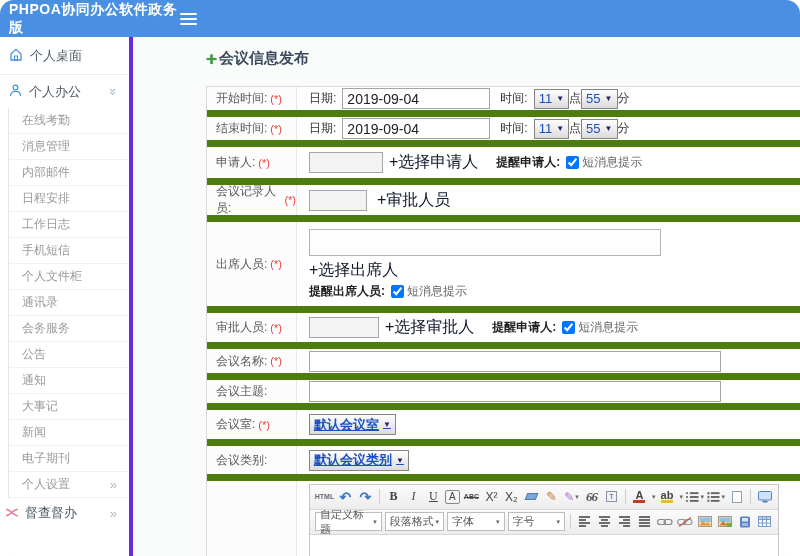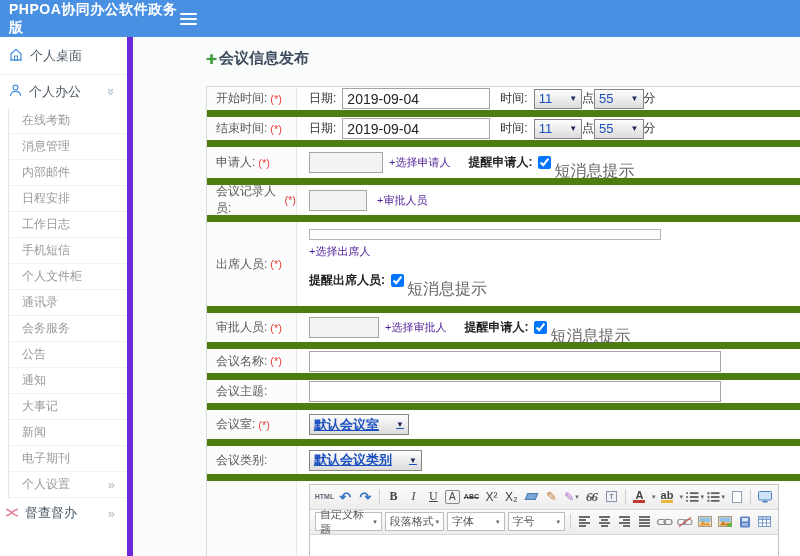--- a/index.html
+++ b/index.html
@@ -1,27 +1,27 @@
 <!DOCTYPE html>
 <html><head>
 <meta charset="utf-8">
 <style>
   * { box-sizing: border-box; margin: 0; padding: 0; }
   body { font-family: "Liberation Sans", sans-serif; }
-  .screen { position: relative; width: 800px; height: 556px; background: #f7f8f8; overflow: hidden; }
+  .screen { position: relative; width: 800px; height: 556px; background: #f7f8f8; overflow: hidden; border-radius: 14px; }
 
   
   .header { position: absolute; top: 0; left: 0; right: 0; height: 37px; background: #4a90e2; display: flex; align-items: center; }
   .logo { color: #fff; font-size: 14px; font-weight: bold; padding-left: 9px; width: 180px; letter-spacing: .5px; }
   .burger { width: 17px; height: 12px; position: relative; cursor: pointer; }
   .burger i { position: absolute; left: 0; width: 17px; height: 2px; background: #fff; border-radius: 1px; }
   .burger i:nth-child(1){ top: 0; } .burger i:nth-child(2){ top: 5px; } .burger i:nth-child(3){ top: 10px; }
 
   
-  .sidebar { position: absolute; top: 37px; left: 0; bottom: 0; width: 133px; background: #fff; border-right: 6px solid #6d28d9; overflow: hidden; }
+  .sidebar { position: absolute; top: 37px; left: 0; bottom: 0; width: 133px; background: #fff; border-right: 4px solid #6d28d9; overflow: hidden; }
   .side-item { display: flex; align-items: center; gap: 7px; padding-left: 9px; border-bottom: 1px solid #efefef; color: #4d5a66; font-size: 13px; cursor: pointer; }
   .side-item.h38 { height: 38px; } .side-item.h33 { height: 33px; border-bottom: none; }
   .side-item .grow { flex: 1; }
   .chev-dbl-down { color: #9ab0c4; font-size: 13px; transform: rotate(90deg); margin-right: 12px; }
   .chev-right { color: #b5b5b5; font-size: 13px; margin-right: 12px; }
   .submenu { margin-left: 8px; border-left: 1px solid #e6e6e6; }
   .sub-item { height: 26px; display: flex; align-items: center; padding-left: 13px; font-size: 12px; color: #9a9a9a; border-bottom: 1px solid #f1f1f1; cursor: pointer; }
   .sub-item span.grow { flex: 1; }
   .supervision { display: flex; align-items: center; gap: 6px; padding-left: 5px; height: 30px; font-size: 13px; color: #4d5a66; cursor: pointer; }
   .supervision .grow { flex: 1; }
@@ -30,29 +30,29 @@
   .content { position: absolute; top: 37px; left: 134px; right: 0; bottom: 0; background: #fafbfb; overflow: hidden; }
   .page-title { position: absolute; left: 72px; top: 12px; display: flex; align-items: center; font-size: 15px; font-weight: bold; color: #3b4a5c; }
   .plus-icon { color: #3da03d; font-size: 19px; font-weight: 900; margin-right: 2px; line-height: 14px; text-shadow: 0 0 1px #2c7c2c; }
 
   .ftable { position: absolute; left: 72px; top: 49px; right: 0; background: #fff; border: 1px solid #d9d9d9; border-right: none; }
   .frow { display: flex; border-bottom: 7px solid #4d7c0f; }
   .fl { width: 90px; flex: 0 0 90px; background: #fcfcfc; border-right: 1px solid #e7e7e7; display: flex; align-items: center; padding-left: 9px; color: #5a5a5a; font-size: 12px; }
   .fc { flex: 1; display: flex; align-items: center; padding-left: 12px; font-size: 12px; color: #333; }
   .fc.col { flex-direction: column; align-items: flex-start; justify-content: center; }
   .req { color: #e8403a; margin-left: 3px; font-size: 11px; }
-  .lnk { color: #4c1d95; text-decoration: none; font-size: 11px; cursor: pointer; text-align: center; }
+  .lnk { color: #0f172a; text-decoration: none; font-size: 16px; cursor: pointer; text-align: center; }
   .bold-lbl { font-weight: bold; color: #222; font-size: 12px; }
-  .gray-lbl { color: #666; font-size: 16px; margin-top: 18px; }
+  .gray-lbl { color: #666; font-size: 12px; }
   .txt { border: 1px solid #a5a5a5; height: 21px; font-size: 13px; padding: 0 4px; background: #fff; font-family: "Liberation Sans", sans-serif; color: #222; }
   .date-input { width: 148px; font-size: 14px; }
   .small-input { background: #f3f3f3; }
   .wide-input { width: 412px; }
   .big-area { width: 352px; height: 46px; border: 1px solid #b5b5b5; background: #fdfdfd; resize: none; }
-  .mini-sel, .nat-sel { display: inline-flex; align-items: center; gap: 17px; border: 1px solid #848484; background: linear-gradient(#fdfdfd, #dcdcdc); height: 20px; padding: 0 4px; cursor: pointer; }
+  .mini-sel, .nat-sel { display: inline-flex; align-items: center; gap: 4px; border: 1px solid #848484; background: linear-gradient(#fdfdfd, #dcdcdc); height: 20px; padding: 0 4px; cursor: pointer; }
   .mini-sel { font-size: 13px; color: #1a4fc0; }
   .nat-sel { height: 21px; font-size: 13px; color: #1a4fc0; text-decoration: underline; font-weight: bold; }
   .sel-arrow { font-size: 8px; color: #20295c; }
   .cbx { width: 13px; height: 13px; margin: 0 3px 0 0; }
   .gap6 { margin-left: 6px; } .gap10 { margin-left: 10px; } .gap18 { margin-left: 18px; }
 
   
   .ed { width: 470px; border: 1px solid #c6c6c6; background: #fff; margin-top: 7px; }
   .ed-bar { display: flex; align-items: center; gap: 3px; height: 25px; padding: 0 5px; background: linear-gradient(#fbfbfb, #ededed); border-bottom: 1px solid #d8d8d8; overflow: hidden; }
   .tb { display: inline-flex; align-items: center; justify-content: center; min-width: 17px; height: 18px; font-size: 12px; color: #444; cursor: pointer; border-radius: 2px; }

